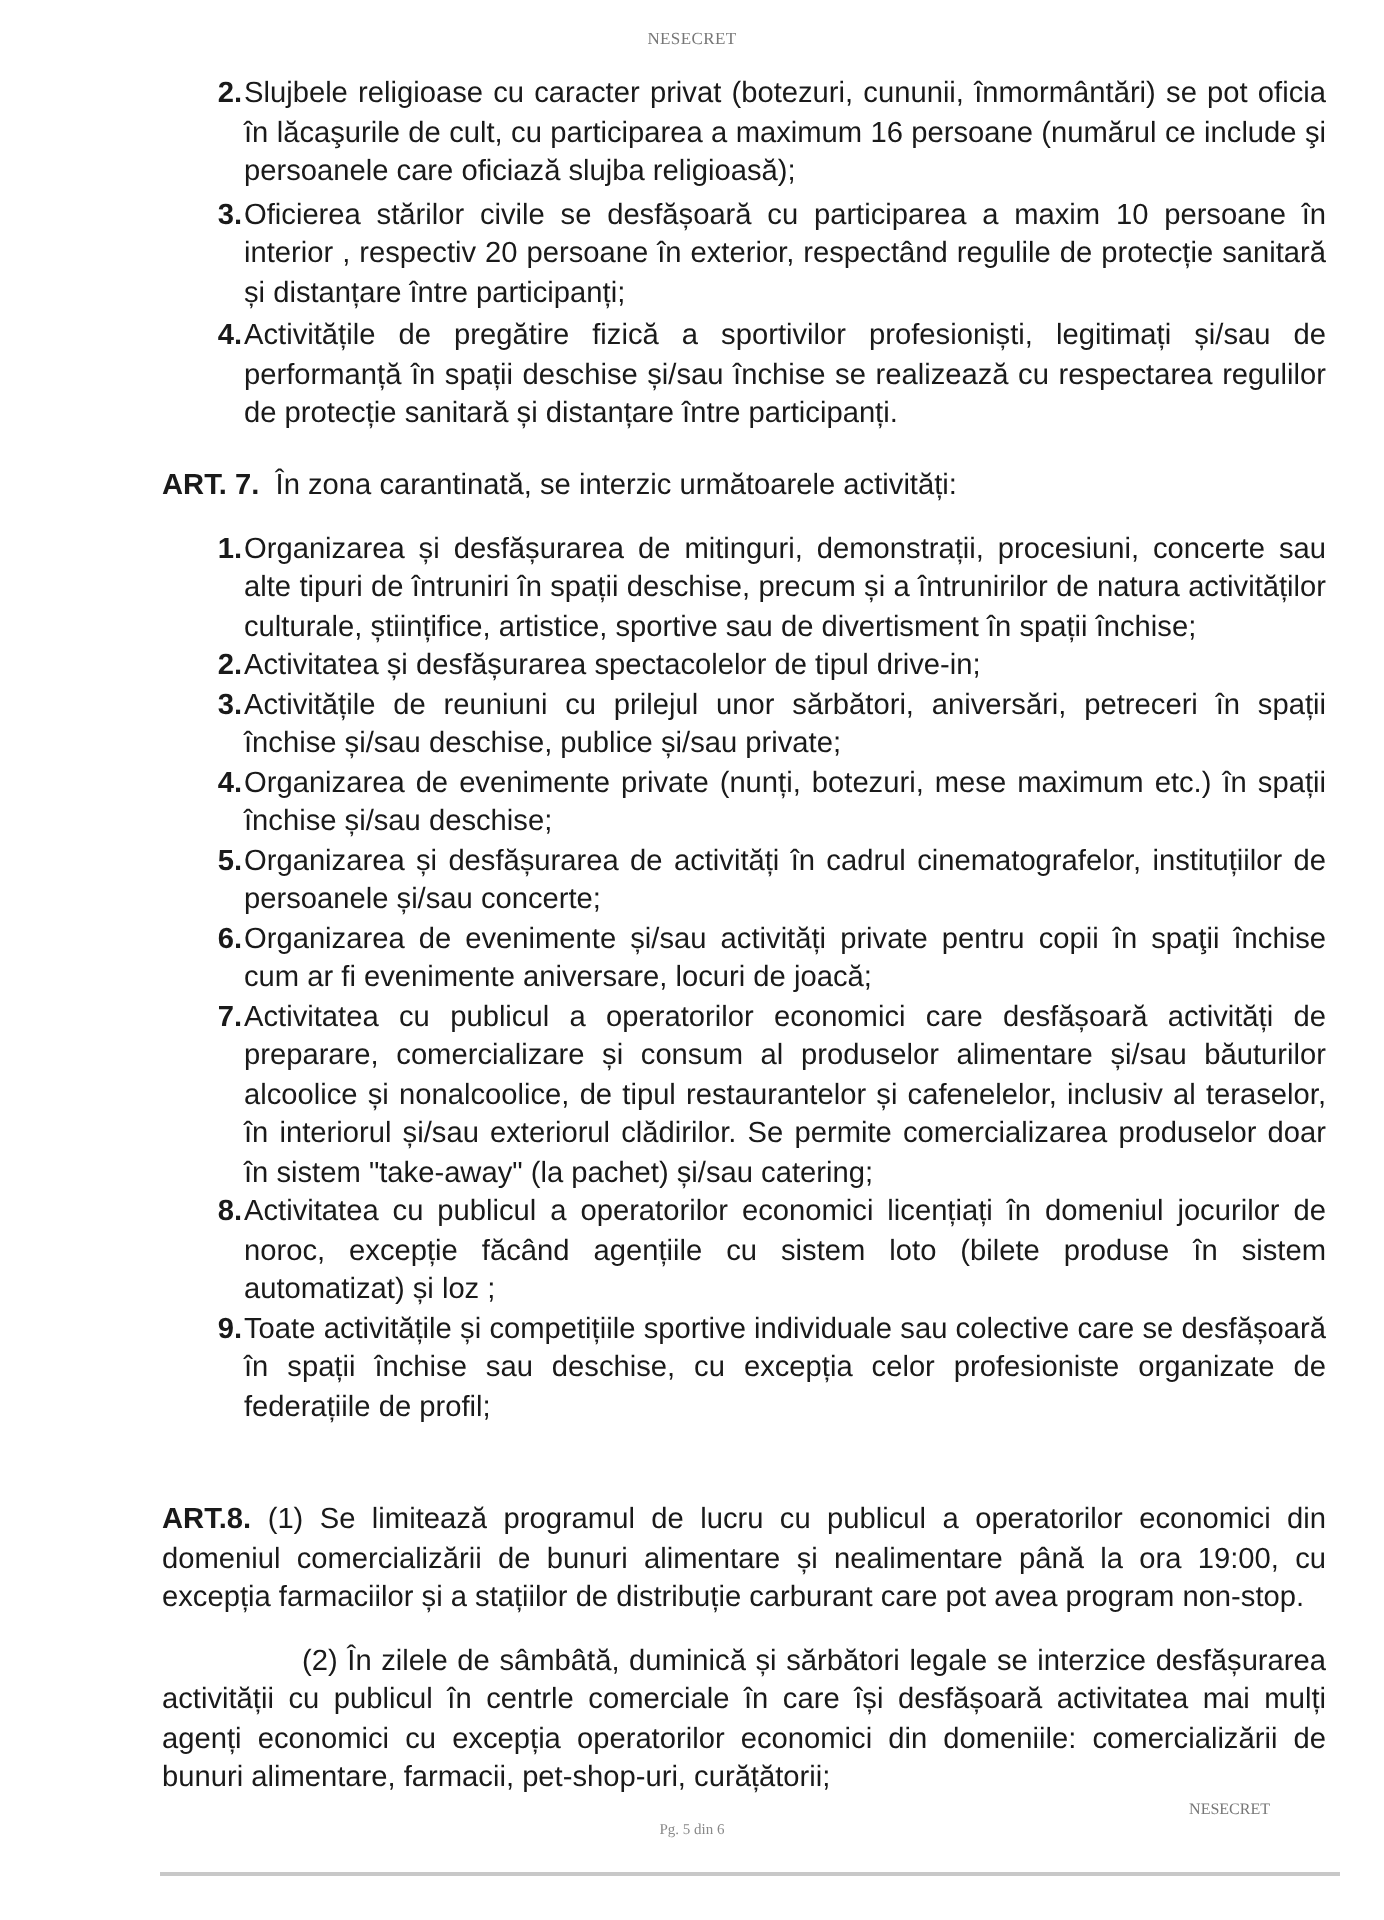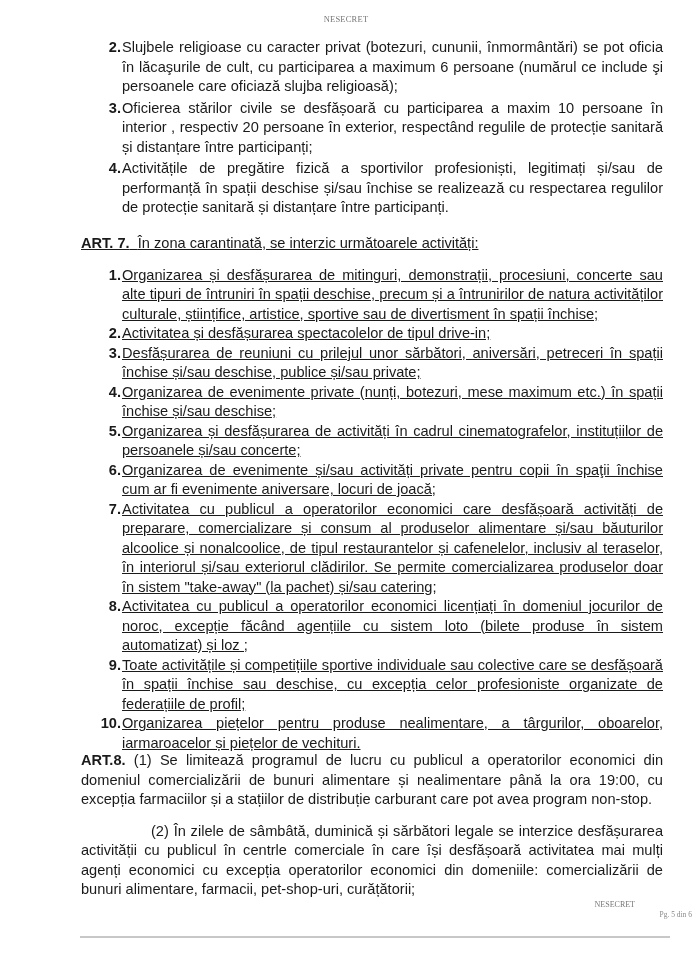--- a/index.html
+++ b/index.html
@@ -16,64 +16,64 @@
   .item .num { position: absolute; left: 20px; top: 0; font-weight: bold; width: 20px; text-align: right; padding-right: 0; }
   .item .num.two { left: 16px; width: 24px; }
   .item .txt { display: block; }
   .para { text-align: justify; }
   .art-label { font-weight: bold; }
   .indent { text-indent: 70px; }
   .foot-right {
     position: absolute; top: 900px; right: 57px; font-family: "Liberation Serif", serif; font-size: 8px; color: #777;
   }
   .foot-page {
-    position: absolute; top: 910px; left: 0; width: 692px; text-align: right;
+    position: absolute; top: 910px; left: 0; width: 692px; text-align: center;
     font-family: "Liberation Serif", serif; font-size: 7.5px; color: #888;
   }
   .foot-line {
     position: absolute; top: 936px; left: 80px; width: 590px; height: 2px; background: #c8c8c8;
   }
 </style>
 </head>
 <body>
 
 <div class="hdr">NESECRET</div>
 
 <div class="body-text" style="top:38px;">
   <div class="item">
     <span class="num">2.</span>
-    <span class="txt">Slujbele religioase cu caracter privat (botezuri, cununii, înmormântări) se pot oficia în lăcaşurile de cult, cu participarea a maximum 6 persoane (numărul ce include şi persoanele care oficiază slujba religioasă);</span>
+    <span class="txt">Slujbele religioase cu caracter privat (botezuri, cununii, înmormântări) se pot oficia în lăcaşurile de cult, cu participarea a maximum 16 persoane (numărul ce include şi persoanele care oficiază slujba religioasă);</span>
   </div>
   <div class="item" style="margin-top:2px;">
     <span class="num">3.</span>
     <span class="txt">Oficierea stărilor civile se desfășoară cu participarea a maxim 10 persoane în interior , respectiv 20 persoane în exterior, respectând regulile de protecție sanitară și distanțare între participanți;</span>
   </div>
   <div class="item" style="margin-top:2px;">
     <span class="num">4.</span>
     <span class="txt">Activitățile de pregătire fizică a sportivilor profesioniști, legitimați și/sau de performanță în spații deschise și/sau închise se realizează cu respectarea regulilor de protecție sanitară și distanțare între participanți.</span>
   </div>
 </div>
 
-<div class="body-text" style="top:234px;text-decoration:underline;">
+<div class="body-text" style="top:234px;">
   <div class="para">
     <span class="art-label">ART. 7.</span>&nbsp;
     <span>În zona carantinată, se interzic următoarele activități:</span>
   </div>
   <div style="height:12px"></div>
   <div class="item">
     <span class="num">1.</span>
     <span class="txt">Organizarea și desfășurarea de mitinguri, demonstrații, procesiuni, concerte sau alte tipuri de întruniri în spații deschise, precum și a întrunirilor de natura activităților culturale, științifice, artistice, sportive sau de divertisment în spații închise;</span>
   </div>
   <div class="item">
     <span class="num">2.</span>
     <span class="txt">Activitatea și desfășurarea spectacolelor de tipul drive-in;</span>
   </div>
   <div class="item">
     <span class="num">3.</span>
-    <span class="txt">Desfășurarea de reuniuni cu prilejul unor sărbători, aniversări, petreceri în spații închise și/sau deschise, publice și/sau private;</span>
+    <span class="txt">Activitățile de reuniuni cu prilejul unor sărbători, aniversări, petreceri în spații închise și/sau deschise, publice și/sau private;</span>
   </div>
   <div class="item">
     <span class="num">4.</span>
     <span class="txt">Organizarea de evenimente private (nunți, botezuri, mese maximum etc.) în spații închise și/sau deschise;</span>
   </div>
   <div class="item">
     <span class="num">5.</span>
     <span class="txt">Organizarea și desfășurarea de activități în cadrul cinematografelor, instituțiilor de persoanele și/sau concerte;</span>
   </div>
   <div class="item">
@@ -85,24 +85,20 @@
     <span class="txt">Activitatea cu publicul a operatorilor economici care desfășoară activități de preparare, comercializare și consum al produselor alimentare și/sau băuturilor alcoolice și nonalcoolice, de tipul restaurantelor și cafenelelor, inclusiv al teraselor, în interiorul și/sau exteriorul clădirilor. Se permite comercializarea produselor doar în sistem "take-away" (la pachet) și/sau catering;</span>
   </div>
   <div class="item">
     <span class="num">8.</span>
     <span class="txt">Activitatea cu publicul a operatorilor economici licențiați în domeniul jocurilor de noroc, excepție făcând agențiile cu sistem loto (bilete produse în sistem automatizat) și loz ;</span>
   </div>
   <div class="item">
     <span class="num">9.</span>
     <span class="txt">Toate activitățile și competițiile sportive individuale sau colective care se desfășoară în spații  închise sau deschise, cu excepția celor profesioniste organizate de federațiile de profil;</span>
   </div>
-  <div class="item">
-    <span class="num two">10.</span>
-    <span class="txt">Organizarea piețelor pentru produse nealimentare, a târgurilor, oboarelor, iarmaroacelor și piețelor de vechituri.</span>
-  </div>
 </div>
 
 <div class="body-text" style="top:751px;">
   <div class="para">
     <span class="art-label">ART.8.</span>
     <span>(1) Se limitează programul de lucru cu publicul a operatorilor economici din domeniul comercializării de bunuri alimentare și nealimentare până la ora 19:00, cu excepția farmaciilor și a stațiilor de distribuție carburant care pot avea program non-stop.</span>
   </div>
   <div style="height:12px"></div>
   <div class="para indent">(2) În zilele de sâmbâtă, duminică și sărbători legale se interzice desfășurarea activității cu publicul în centrle comerciale în care își desfășoară activitatea mai mulți agenți economici cu excepția operatorilor economici din domeniile: comercializării de bunuri alimentare, farmacii, pet-shop-uri, curățătorii;</div>
 </div>

